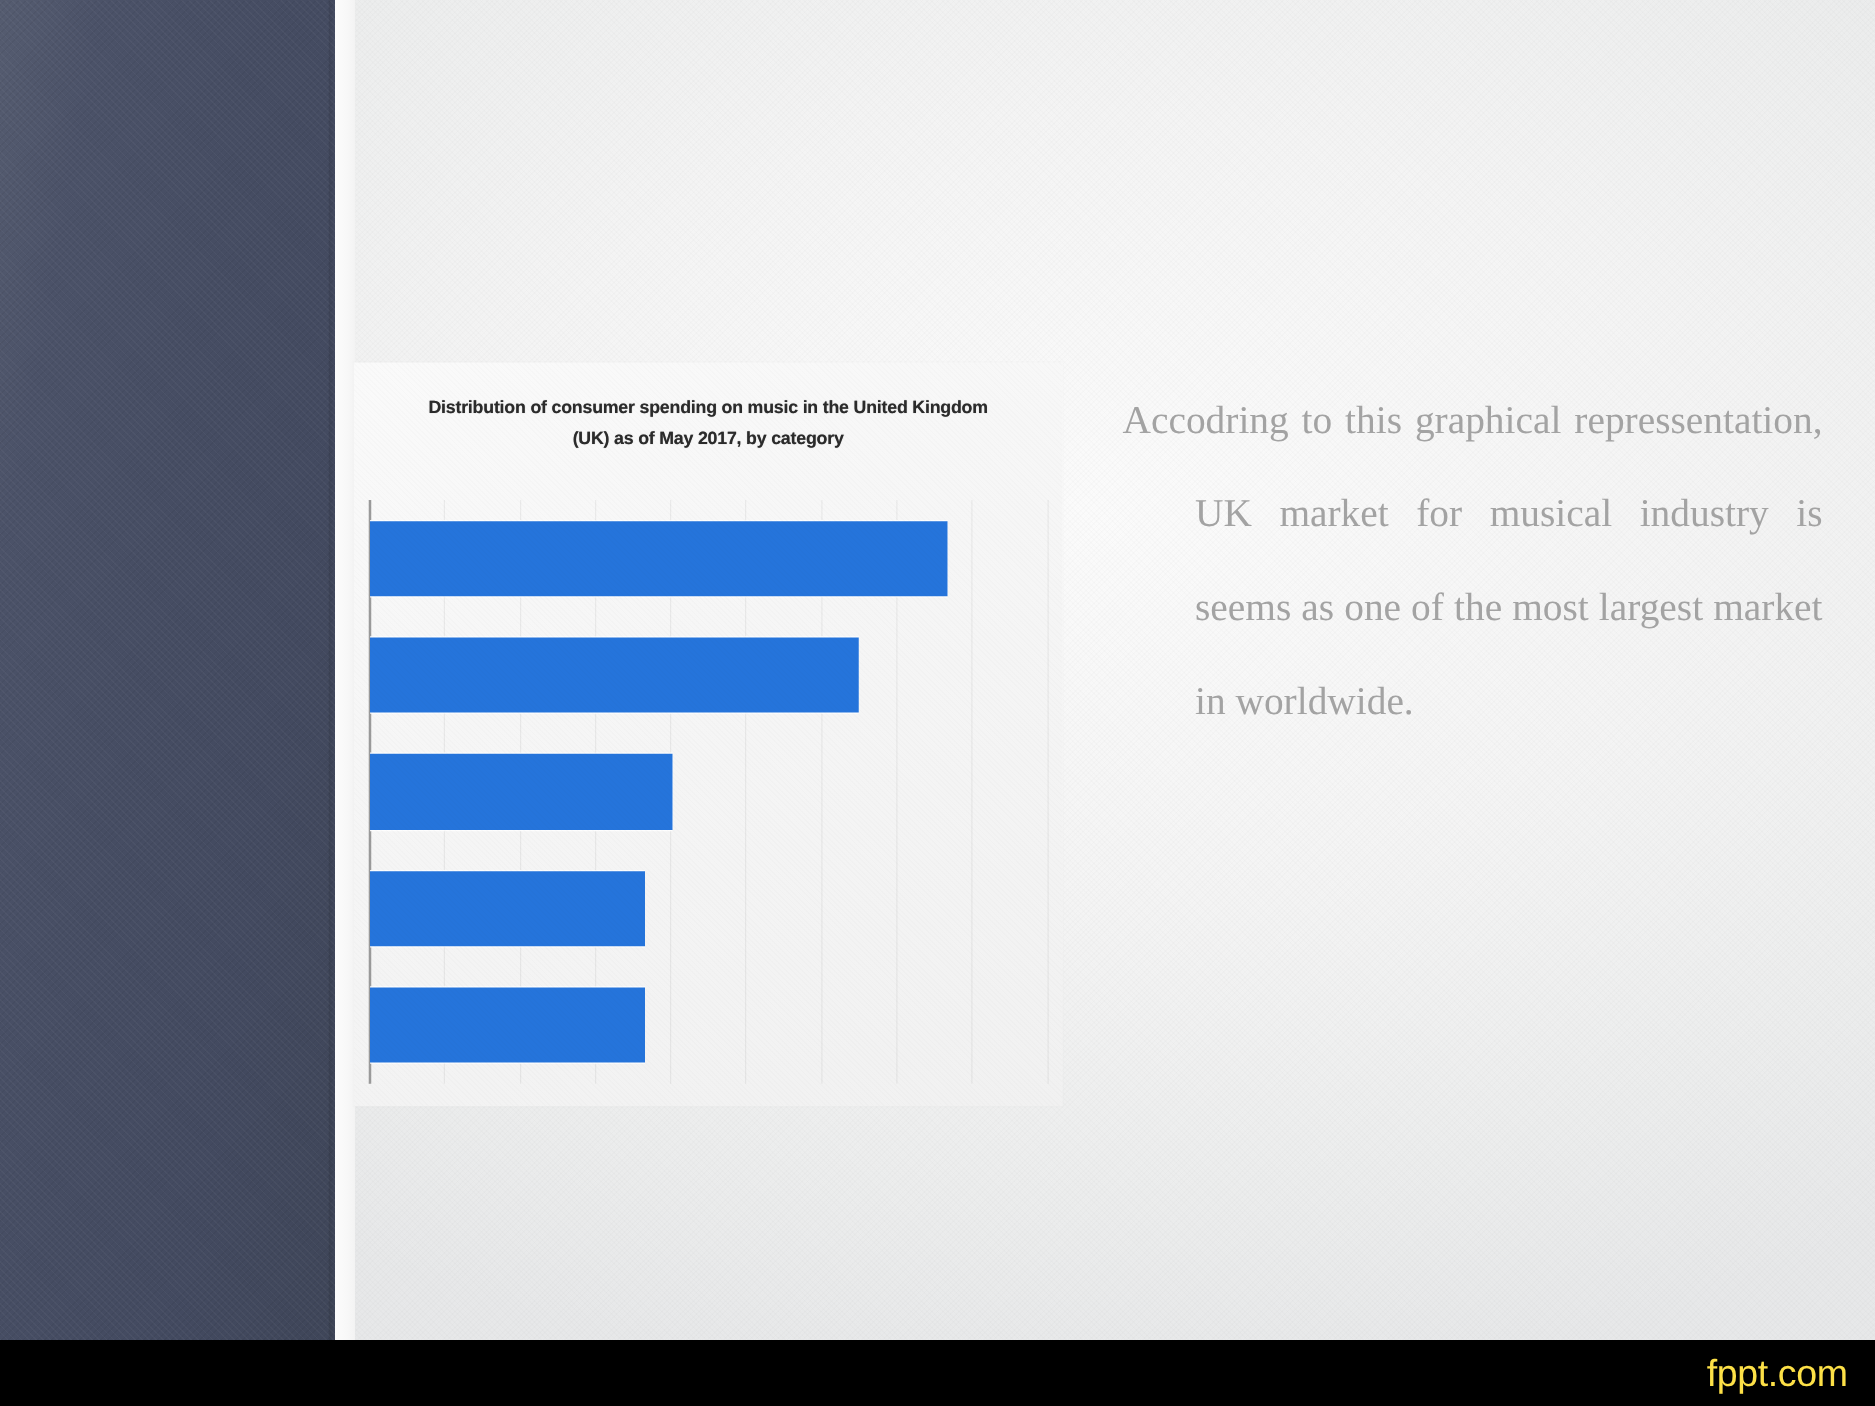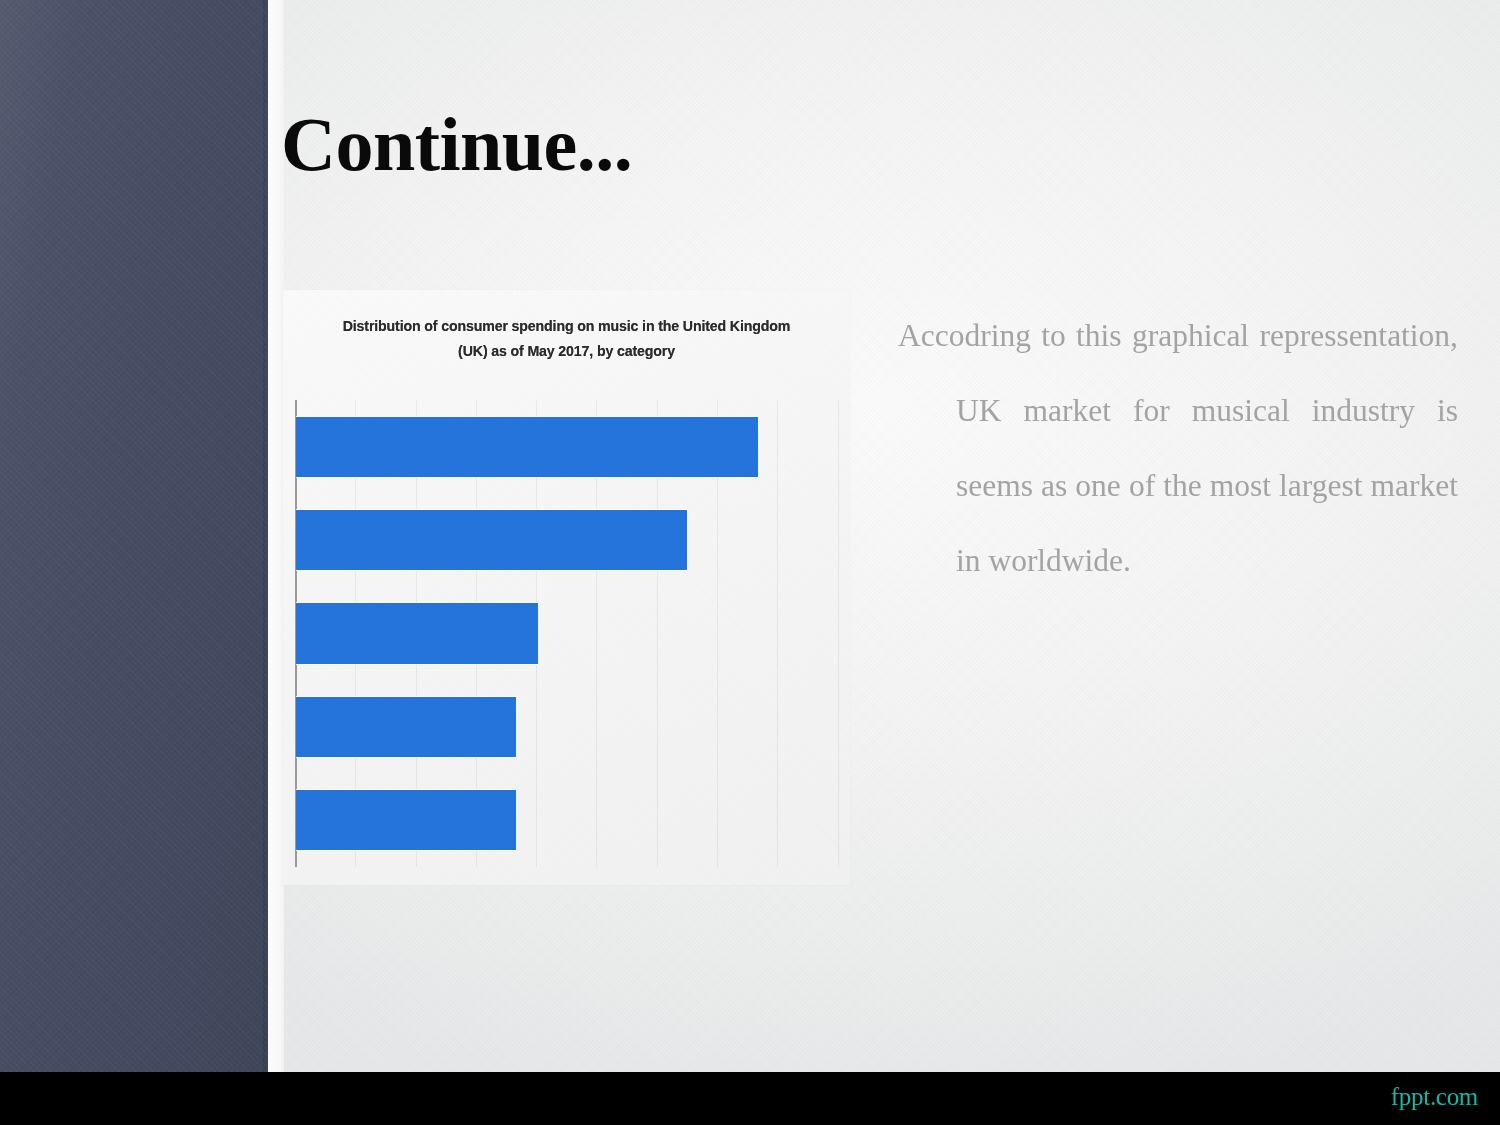--- a/index.html
+++ b/index.html
@@ -136,39 +136,38 @@
     padding-left:58px;
   }
 
   
   .footer-bar {
     position:absolute; left:0; bottom:0; width:1500px; height:53px;
     background:#000;
   }
   .watermark {
     position:absolute; right:22px; top:11px;
-    font-family:Liberation Serif, serif;
-    font-size:25px;
+    font-family:Liberation Sans, sans-serif;
+    font-size:30px;
     letter-spacing:-0.3px;
-    color:#14b8a6;
+    color:#fde047;
   }
 </style>
 </head>
 <body>
 
 <div id="slide">
 
   <div class="slide-bg"></div>
 
   <div class="sidebar">
     <div class="sidebar-edge"></div>
   </div>
   <div class="gutter"></div>
 
-  <div class="page-title">Continue...</div>
 
   <div class="chart-card">
 
     <div class="chart-title">
       <span>Distribution of consumer spending on music in the United Kingdom</span>
       <span class="line2">(UK) as of May 2017, by category</span>
     </div>
 
     <div class="plot">
       <div class="gridlines" id="gridlines">

